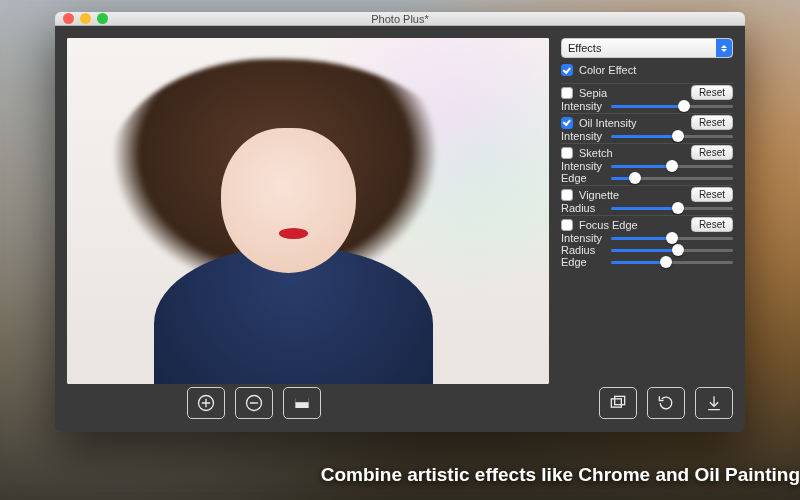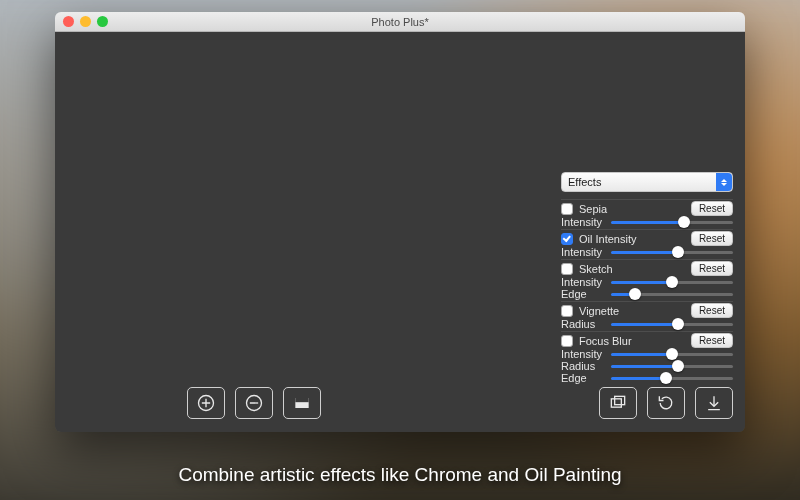--- a/index.html
+++ b/index.html
@@ -19,31 +19,31 @@
     filter: blur(18px);
     transform: scale(1.1);
   }
   .window {
     position:absolute; left:55px; top:12px; width:690px; height:420px;
     border-radius:6px; overflow:hidden;
     box-shadow:0 20px 50px rgba(0,0,0,.55);
     display:flex; flex-direction:column;
   }
   .titlebar {
-    height:20px; background:linear-gradient(#ededed,#d9d9d9);
+    height:14px; background:linear-gradient(#ededed,#d9d9d9);
     border-bottom:1px solid #b5b5b5;
     display:flex; align-items:center; position:relative;
     font-size:11px; color:#4a4a4a;
   }
   .traffic { display:flex; gap:6px; margin-left:8px; }
   .tl { width:11px; height:11px; border-radius:50%; }
   .tl.r{background:#ff5f57;} .tl.y{background:#febc2e;} .tl.g{background:#28c840;}
   .titlebar .title{ position:absolute; left:0; right:0; text-align:center; pointer-events:none;}
   .body {
-    flex:1; background:#3a3a3a; display:flex; padding:12px 12px 0 12px; gap:12px;align-items:flex-end;
+    flex:1; background:#3a3a3a; display:flex; padding:12px 12px 0 12px; gap:12px;
   }
   .canvas {
     flex:1; background:#fff; border-radius:2px; position:relative; overflow:hidden;
     min-height:0;
   }
   .portrait {
     position:absolute; inset:0;
     background:
       radial-gradient(ellipse 55% 70% at 80% 20%, rgba(255,210,255,.5), transparent 55%),
       radial-gradient(ellipse 50% 65% at 85% 35%, rgba(160,255,210,.35), transparent 60%),
@@ -112,24 +112,24 @@
     padding:0 12px 10px 12px; gap:10px;
   }
   .toolbar .spacer{flex:1;}
   .tbtn{
     width:38px;height:32px;border:1.5px solid #cfcfcf;border-radius:5px;
     display:flex;align-items:center;justify-content:center;color:#e8e8e8;
   }
   .tbtn svg{width:20px;height:20px;stroke:#e8e8e8;fill:none;stroke-width:1.6;}
   .tcluster{display:flex;gap:10px; margin-left:120px;}
   .caption{
-    position:absolute; left:0; right:0; bottom:12px; text-align:center;
+    position:absolute; left:0; right:0; bottom:12px; text-align:right;
     color:#fff; font-size:19px; line-height:1.35;
     text-shadow:0 2px 6px rgba(0,0,0,.8);
-    font-weight:400;
+    font-weight:700;
   }
 </style>
 </head>
 <body>
 
 <div class="bg-blur"></div>
 
 <div class="window">
   <div class="titlebar">
     <div class="traffic">
@@ -149,20 +149,24 @@
         <div class="lips"></div>
       </div>
     </div>
 
     <div class="panel">
       <div class="dropdown">
         <span>Effects</span>
         <span class="arrows"></span>
       </div>
 
+      <div class="row">
+        <span class="chk checked"></span>
+        <span>Color Effect</span>
+      </div>
 
       <div id="groups">
           <div class="sep"></div>
           <div class="row">
             <span class="chk"></span>
             <span class="grow">Sepia</span>
             <span class="reset">Reset</span>
           </div>
           <div class="row">
             <span class="lbl">Intensity</span>
@@ -213,21 +217,21 @@
           <div class="row">
             <span class="lbl">Radius</span>
             <span class="slider">
               <span class="track" style="background:linear-gradient(90deg,#2f7bf5 0 55%,#6a6a6a 55% 100%)"></span>
               <span class="thumb" style="left:calc(55% - 6px)"></span>
             </span>
           </div>
           <div class="sep"></div>
           <div class="row">
             <span class="chk"></span>
-            <span class="grow">Focus Blur</span>
+            <span class="grow">Focus Edge</span>
             <span class="reset">Reset</span>
           </div>
           <div class="row">
             <span class="lbl">Intensity</span>
             <span class="slider">
               <span class="track" style="background:linear-gradient(90deg,#2f7bf5 0 50%,#6a6a6a 50% 100%)"></span>
               <span class="thumb" style="left:calc(50% - 6px)"></span>
             </span>
           </div>
           <div class="row">

